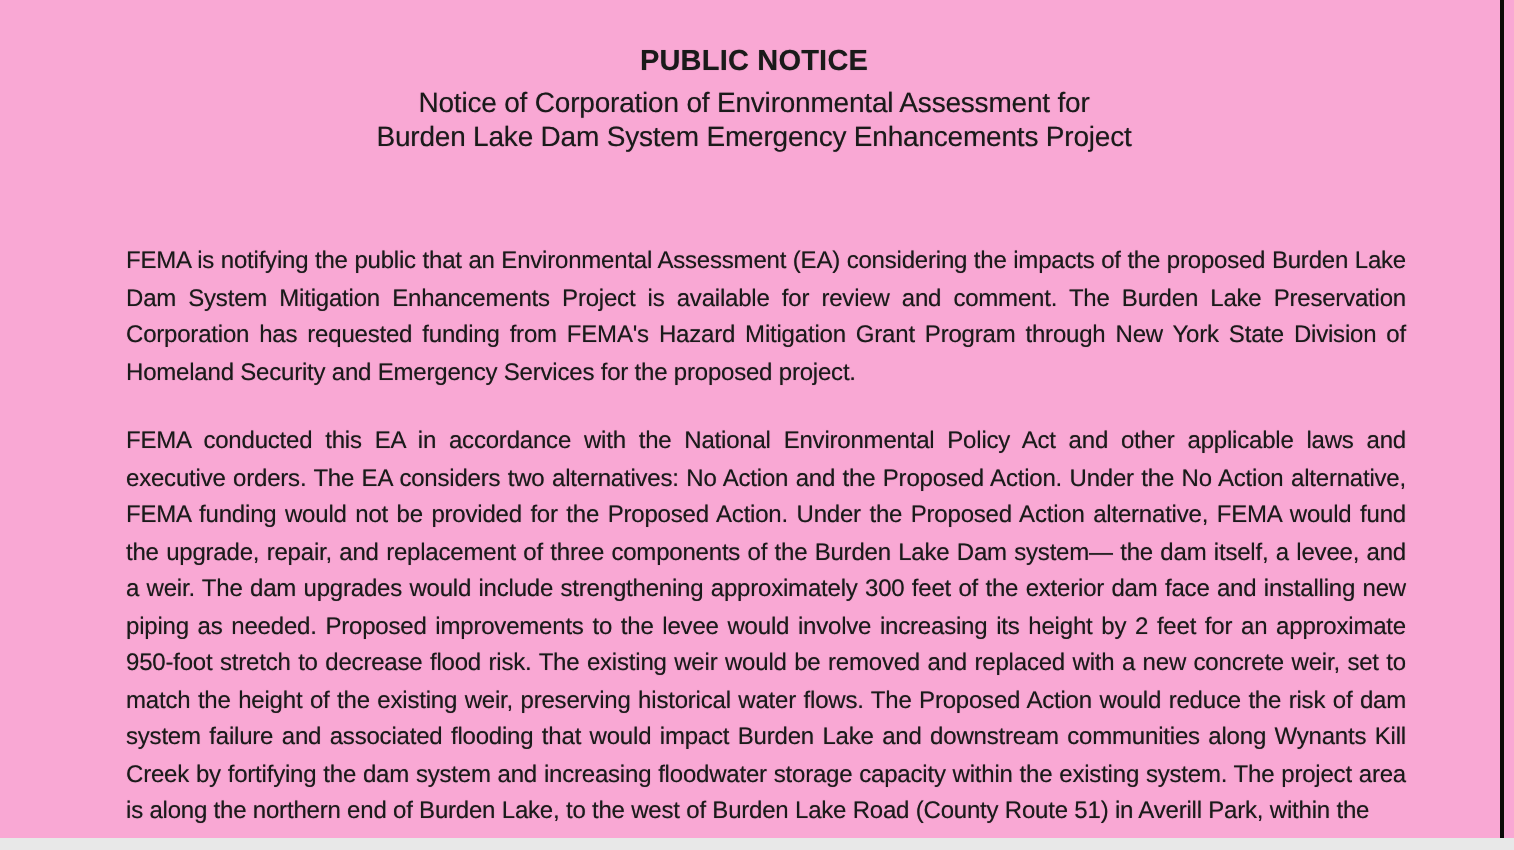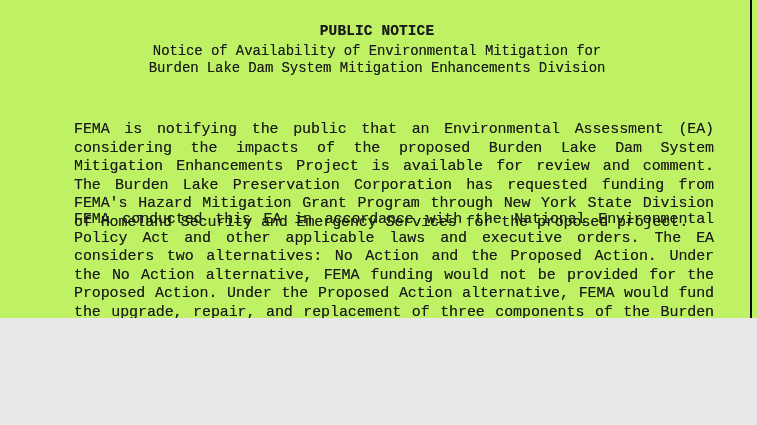--- a/index.html
+++ b/index.html
@@ -1,22 +1,22 @@
 <!DOCTYPE html>
 <html><head>
 <meta charset="utf-8">
 <style>
   html, body { margin: 0; padding: 0; background: #e8e8e8; }
   .page {
     position: relative;
     width: 757px;
-    height: 318px;
-    background: #bef264;
+    height: 419px;
+    background: #f9a8d4;
     overflow: hidden;
-    font-family: Liberation Mono, monospace;
+    font-family: Liberation Sans, sans-serif;
     color: #1a1a1a;
   }
   
   .edge-line {
     position: absolute;
     left: 750px;
     top: 0;
     width: 2px;
     height: 100%;
     background: #0a0a0a;
@@ -37,41 +37,41 @@
     text-shadow: 0 0 0.4px rgba(26,26,26,0.55);
   }
   .subline {
     font-size: 14px;
     line-height: 17px;
     letter-spacing: -0.1px;
     text-shadow: 0 0 0.4px rgba(26,26,26,0.55);
   }
   .para {
     position: absolute;
-    left: 74px;
+    left: 63px;
     width: 640px;
-    font-size: 15px;
+    font-size: 12px;
     line-height: 18.5px;
     letter-spacing: -0.1px;
     text-align: justify;
     text-shadow: 0 0 0.4px rgba(26,26,26,0.55);
   }
   .para-1 { top: 121px; }
   .para-2 { top: 211px; }
 </style>
 </head>
 <body>
 
 <div class="page">
   <div class="edge-line"></div>
 
   <div class="header">
     <div class="title">PUBLIC NOTICE</div>
     <div class="subtitle">
-      <div class="subline">Notice of Availability of Environmental Mitigation for</div>
-      <div class="subline">Burden Lake Dam System Mitigation Enhancements Division</div>
+      <div class="subline">Notice of Corporation of Environmental Assessment for</div>
+      <div class="subline">Burden Lake Dam System Emergency Enhancements Project</div>
     </div>
   </div>
 
   <div class="para para-1">FEMA is notifying the public that an Environmental Assessment (EA) considering the impacts of the proposed Burden Lake Dam System Mitigation Enhancements Project is available for review and comment. The Burden Lake Preservation Corporation has requested funding from FEMA's Hazard Mitigation Grant Program through New York State Division of Homeland Security and Emergency Services for the proposed project.</div>
 
   <div class="para para-2">FEMA conducted this EA in accordance with the National Environmental Policy Act and other applicable laws and executive orders. The EA considers two alternatives: No Action and the Proposed Action. Under the No Action alternative, FEMA funding would not be provided for the Proposed Action. Under the Proposed Action alternative, FEMA would fund the upgrade, repair, and replacement of three components of the Burden Lake Dam system— the dam itself, a levee, and a weir. The dam upgrades would include strengthening approximately 300 feet of the exterior dam face and installing new piping as needed. Proposed improvements to the levee would involve increasing its height by 2 feet for an approximate 950-foot stretch to decrease flood risk. The existing weir would be removed and replaced with a new concrete weir, set to match the height of the existing weir, preserving historical water flows. The Proposed Action would reduce the risk of dam system failure and associated flooding that would impact Burden Lake and downstream communities along Wynants Kill Creek by fortifying the dam system and increasing floodwater storage capacity within the existing system. The project area is along the northern end of Burden Lake, to the west of Burden Lake Road (County Route 51) in Averill Park, within the</div>
 </div>
 
 </body></html>

